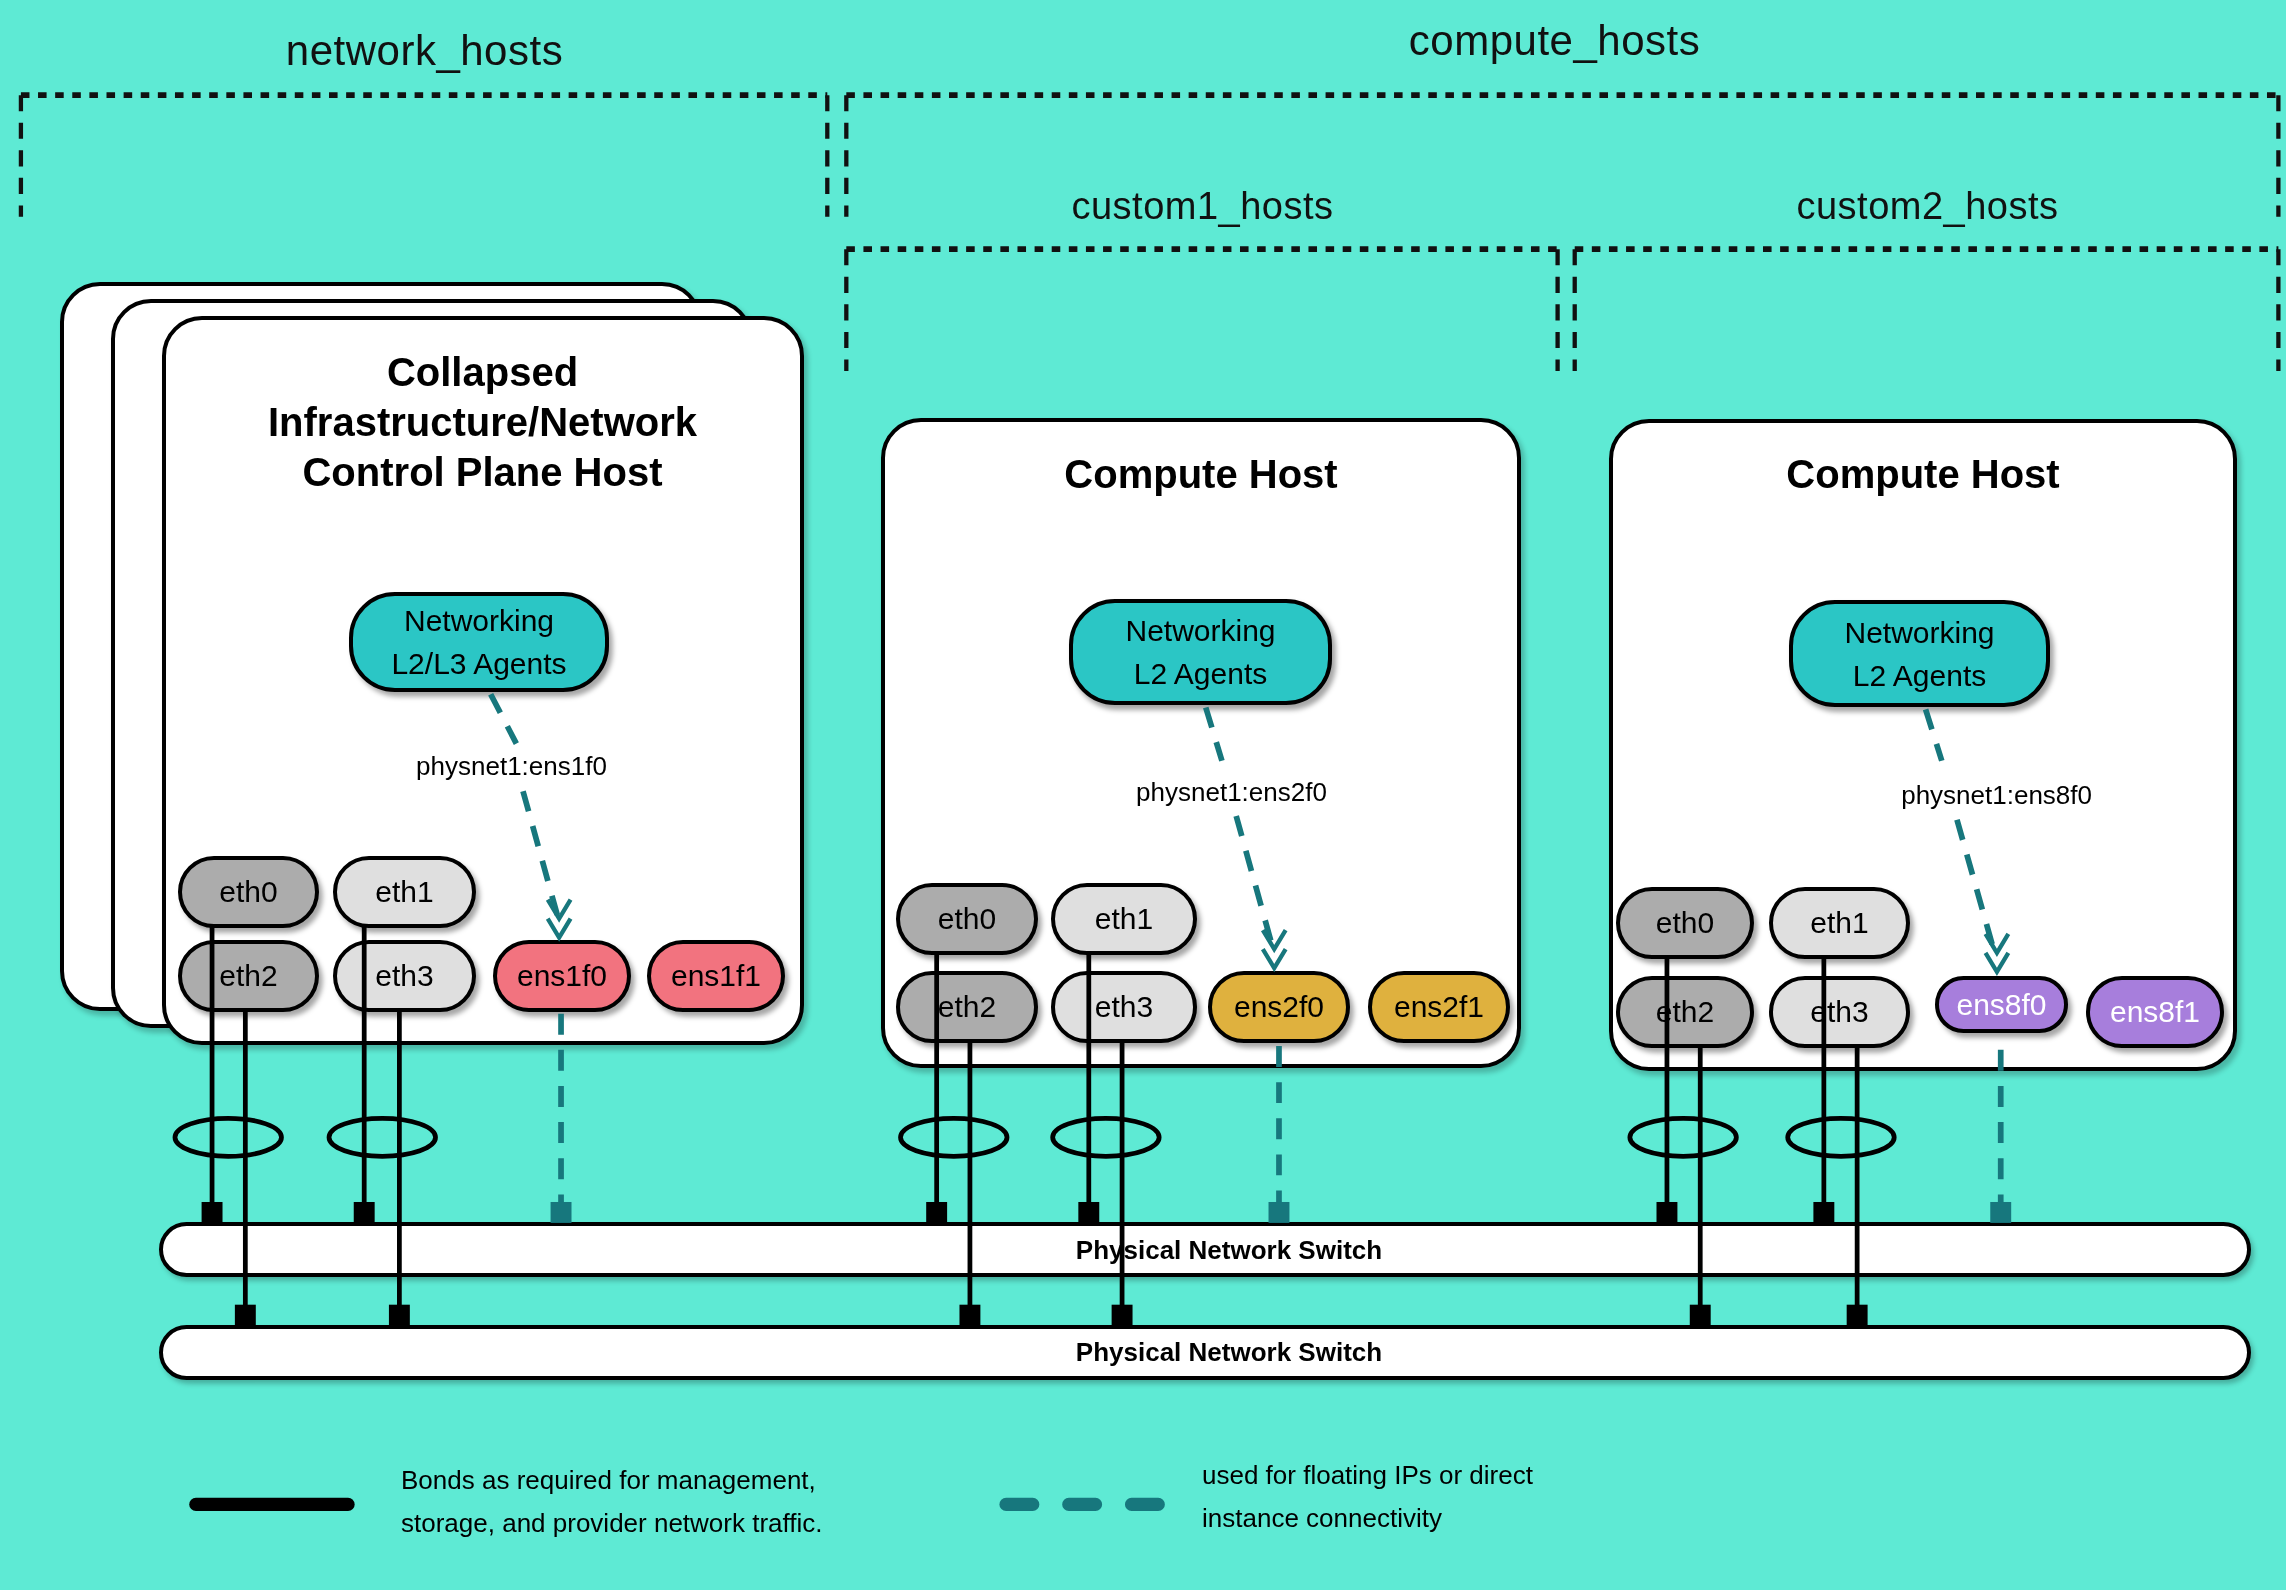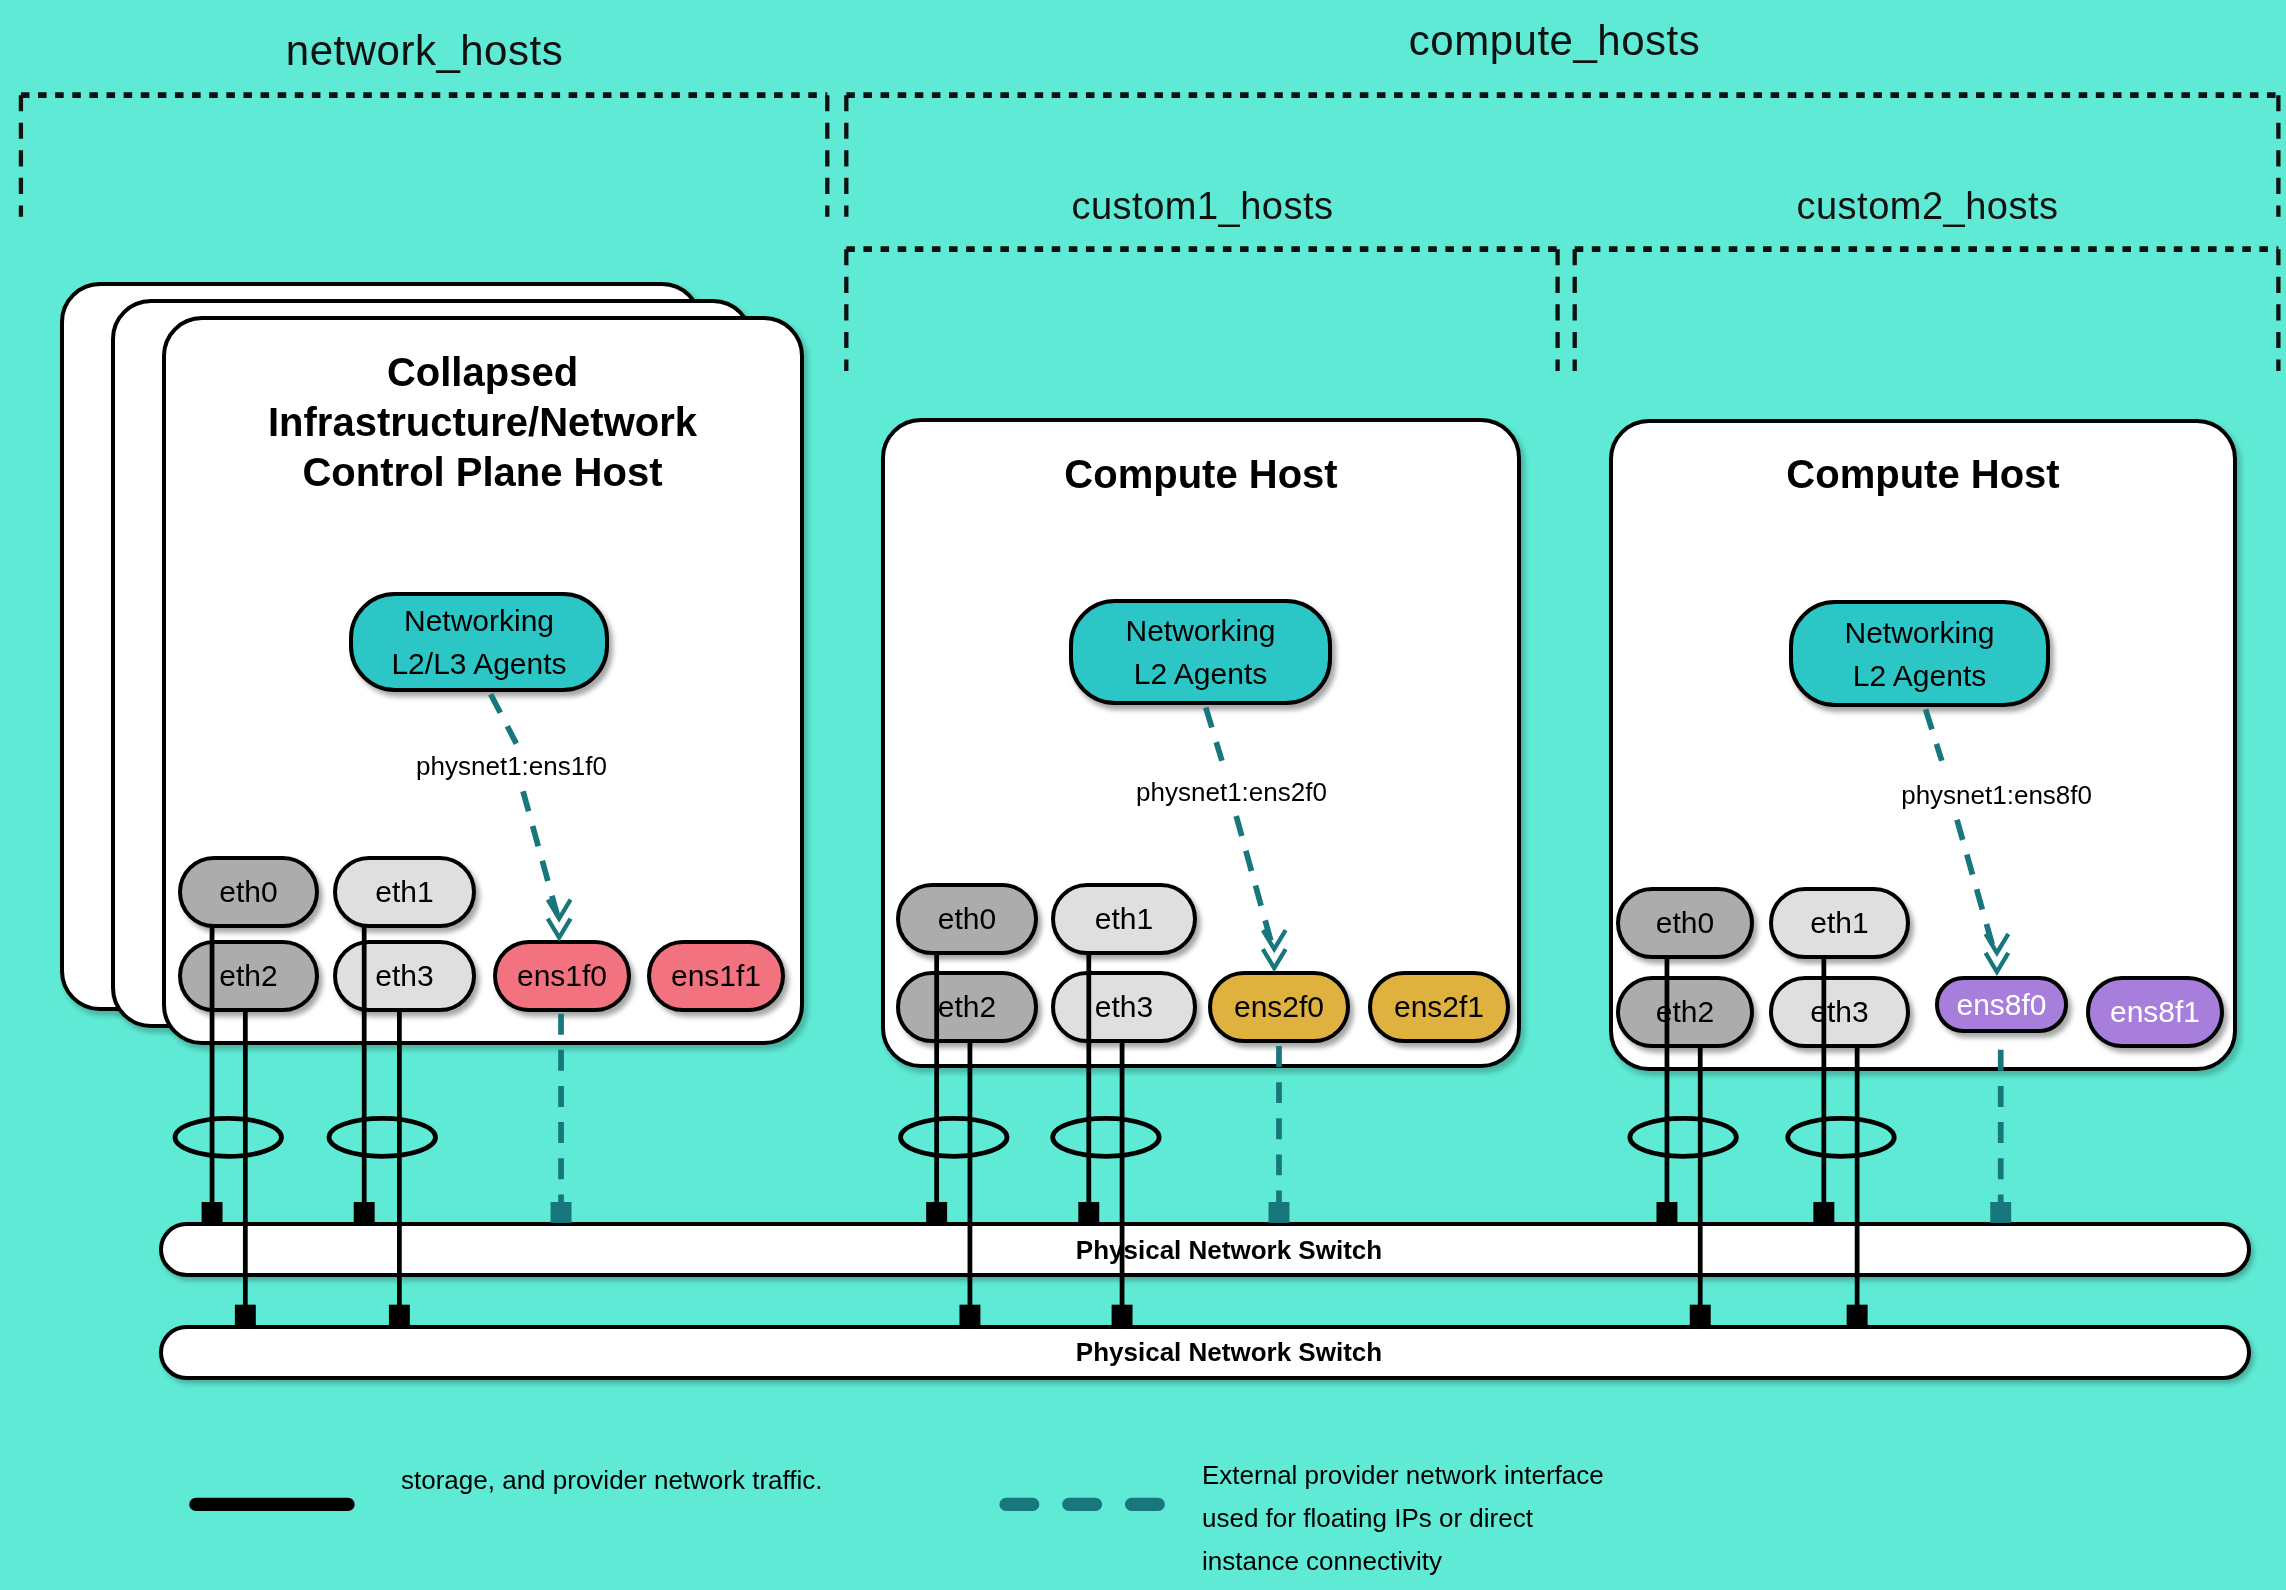--- a/index.html
+++ b/index.html
@@ -108,24 +108,24 @@
   <div class="nic gray-light" style="left:1769px;top:976px;width:141px;height:72px;">eth3</div>
   <div class="nic purple" style="left:1935px;top:976px;width:133px;height:57px;">ens8f0</div>
   <div class="nic purple" style="left:2086px;top:976px;width:138px;height:72px;">ens8f1</div>
 
   <div class="switch-bar" style="left:159px;top:1222px;width:2092px;height:55px;"></div>
   <div class="switch-label" style="left:1039px;top:1235px;width:380px;">Physical Network Switch</div>
   <div class="switch-bar" style="left:159px;top:1325px;width:2092px;height:55px;"></div>
   <div class="switch-label" style="left:1039px;top:1337px;width:380px;">Physical Network Switch</div>
 
   <div class="legend-text" style="left:401px;top:1459px;">
+    <div>Bonds as required for management,</div>
     <div>storage, and provider network traffic.</div>
   </div>
   <div class="legend-text" style="left:1202px;top:1454px;">
-    <div>External provider network interface</div>
     <div>used for floating IPs or direct</div>
     <div>instance connectivity</div>
   </div>
 
   <svg id="wires" width="2286" height="1590" viewBox="0 0 2404 1672">
 
     <g>
       <line class="dot-line" x1="22" y1="100" x2="870" y2="100"></line>
       <line class="dash-leg" x1="22" y1="100" x2="22" y2="228"></line>
       <line class="dash-leg" x1="870" y1="100" x2="870" y2="228"></line>

